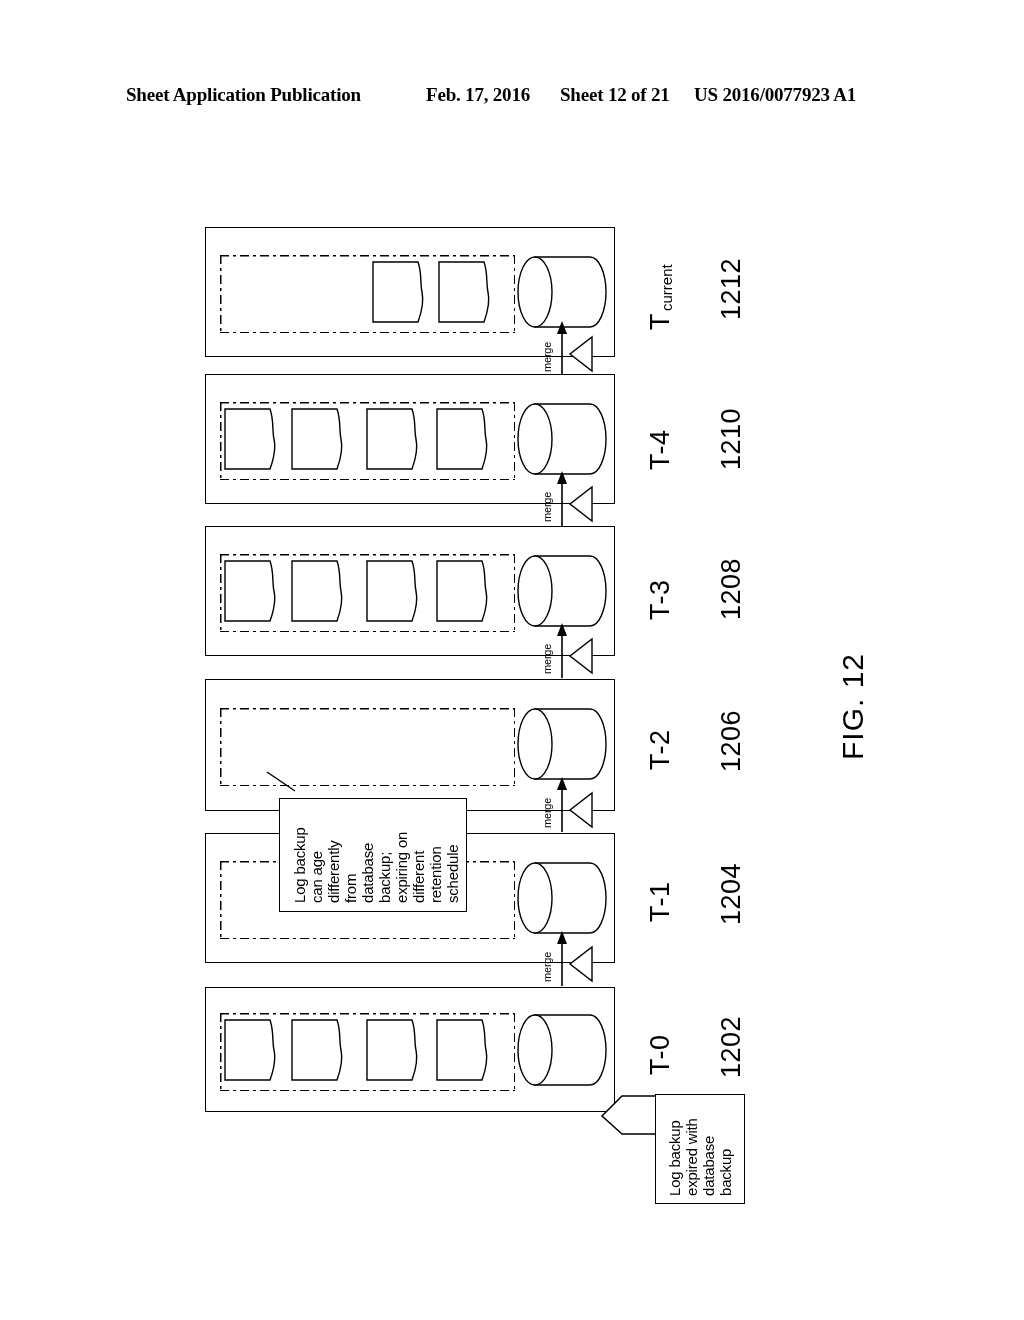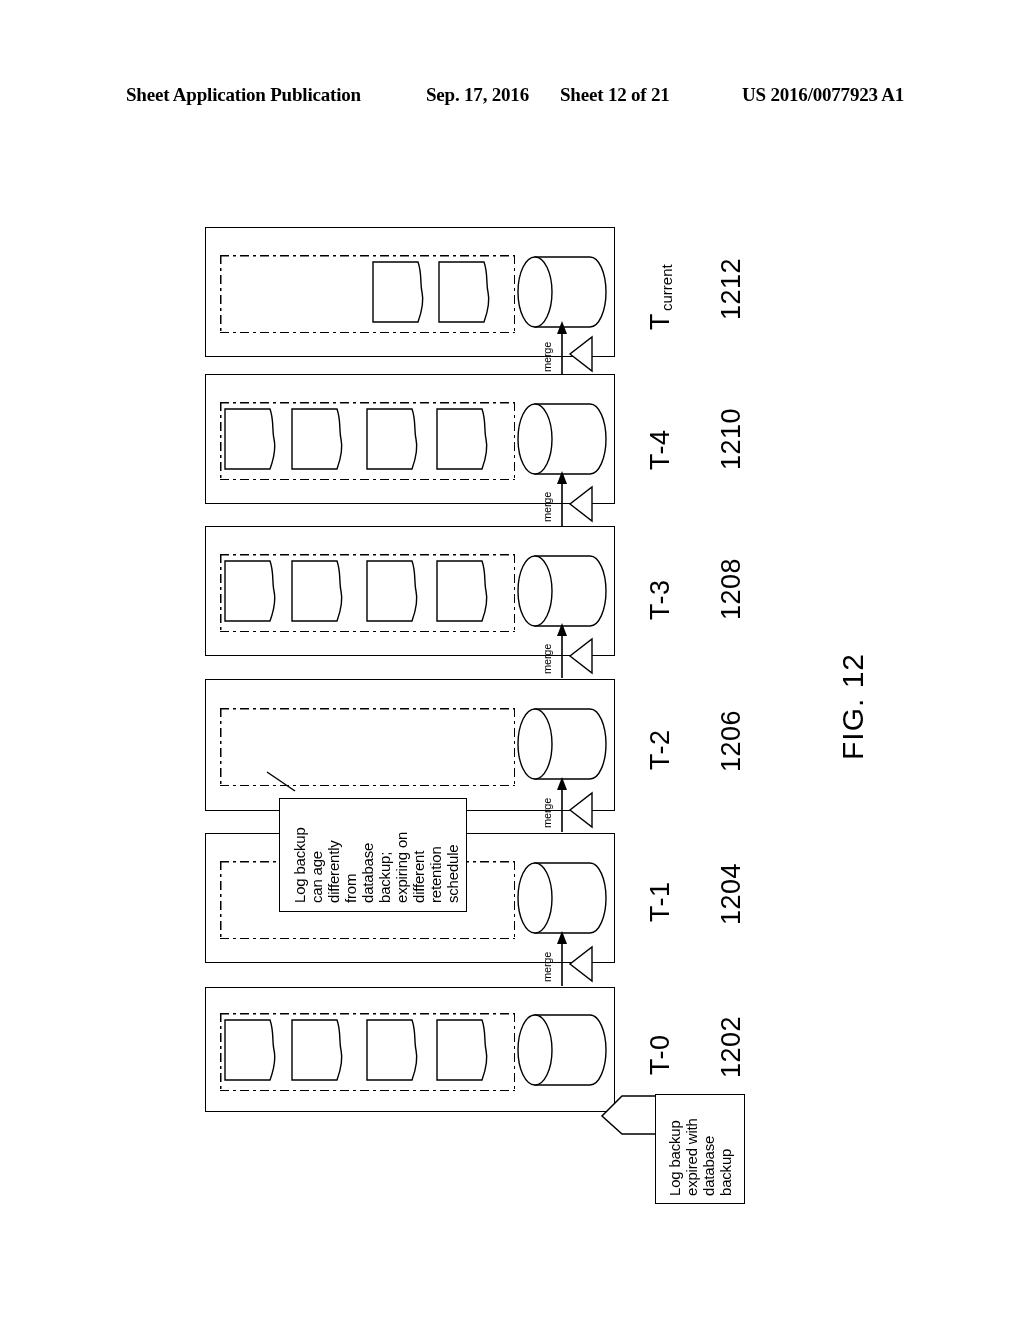--- a/index.html
+++ b/index.html
@@ -41,21 +41,21 @@
     white-space: nowrap;
   }
   #patent-header .h-sheet {
     position: absolute;
     left: 560px;
     top: 0;
     white-space: nowrap;
   }
   #patent-header .h-num {
     position: absolute;
-    left: 742px;
+    left: 694px;
     top: 0;
     white-space: nowrap;
   }
 
   
   #figure {
     position: absolute;
     left: 0;
     top: 0;
     width: 1024px;
@@ -170,21 +170,21 @@
   }
 
   .leader { position: absolute; }
   .leader svg { display: block; }
 </style>
 </head>
 <body>
 
 <div id="patent-header">
   <span class="h-pub">Sheet Application Publication</span>
-  <span class="h-date">Sep. 17, 2016</span>
+  <span class="h-date">Feb. 17, 2016</span>
   <span class="h-sheet">Sheet 12 of 21</span>
   <span class="h-num">US 2016/0077923 A1</span>
 </div>
 
 <div id="figure">
 
   <div class="panel" style="left:205px; top:227px; width:410px; height:130px;">
     <div class="panel-inner dashdot" style="left:14px; top:27px; width:295px; height:78px;"></div>
   </div>
 

